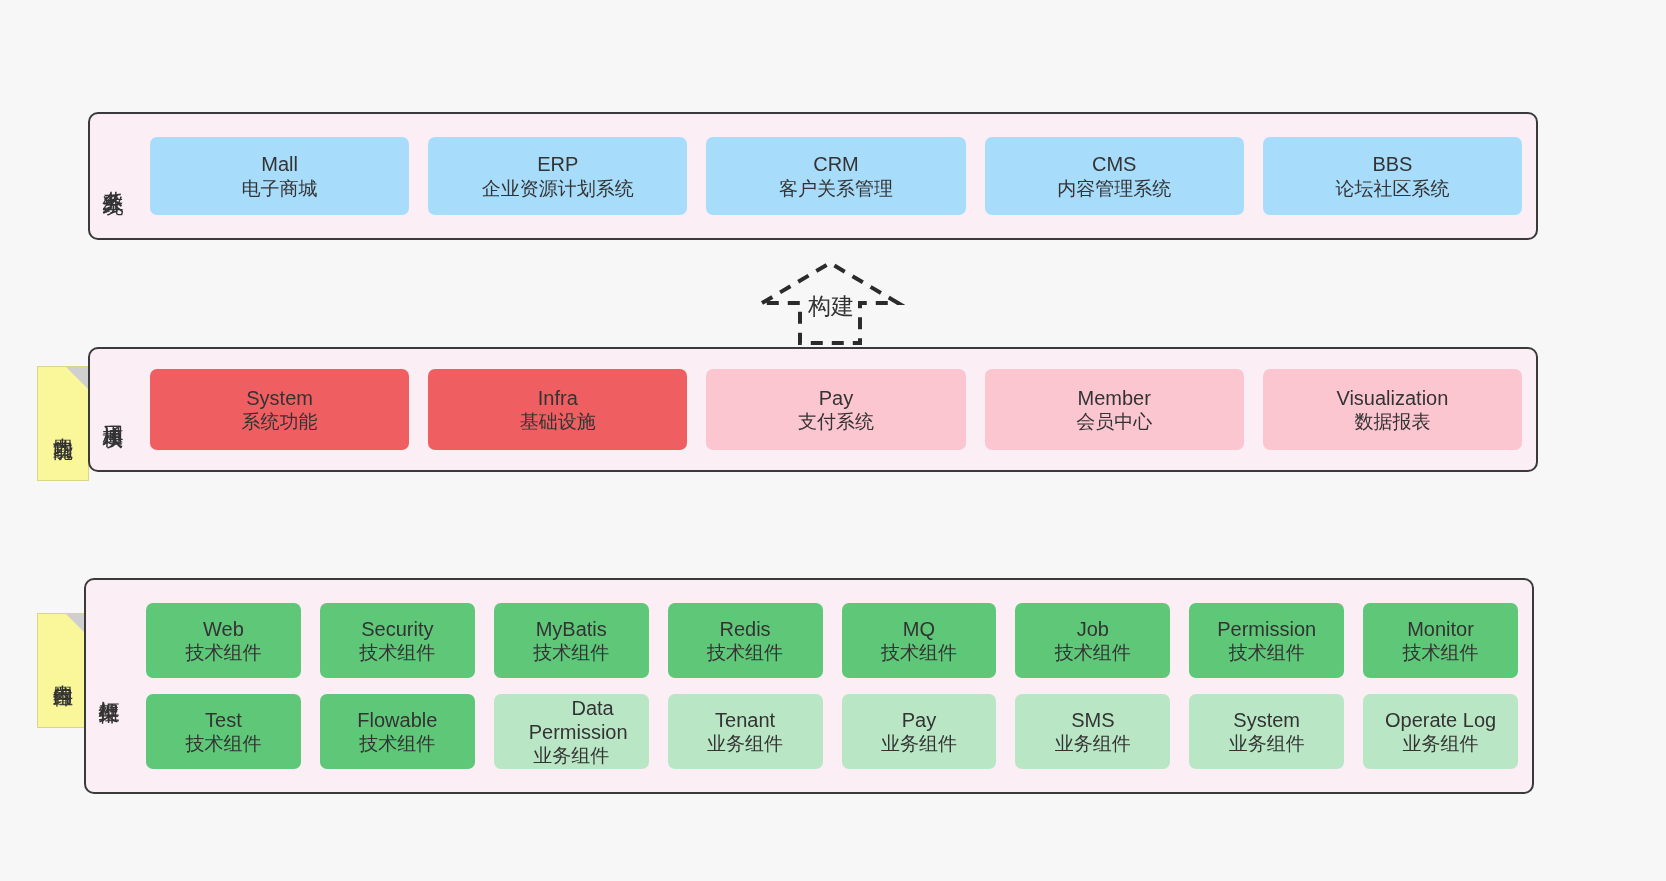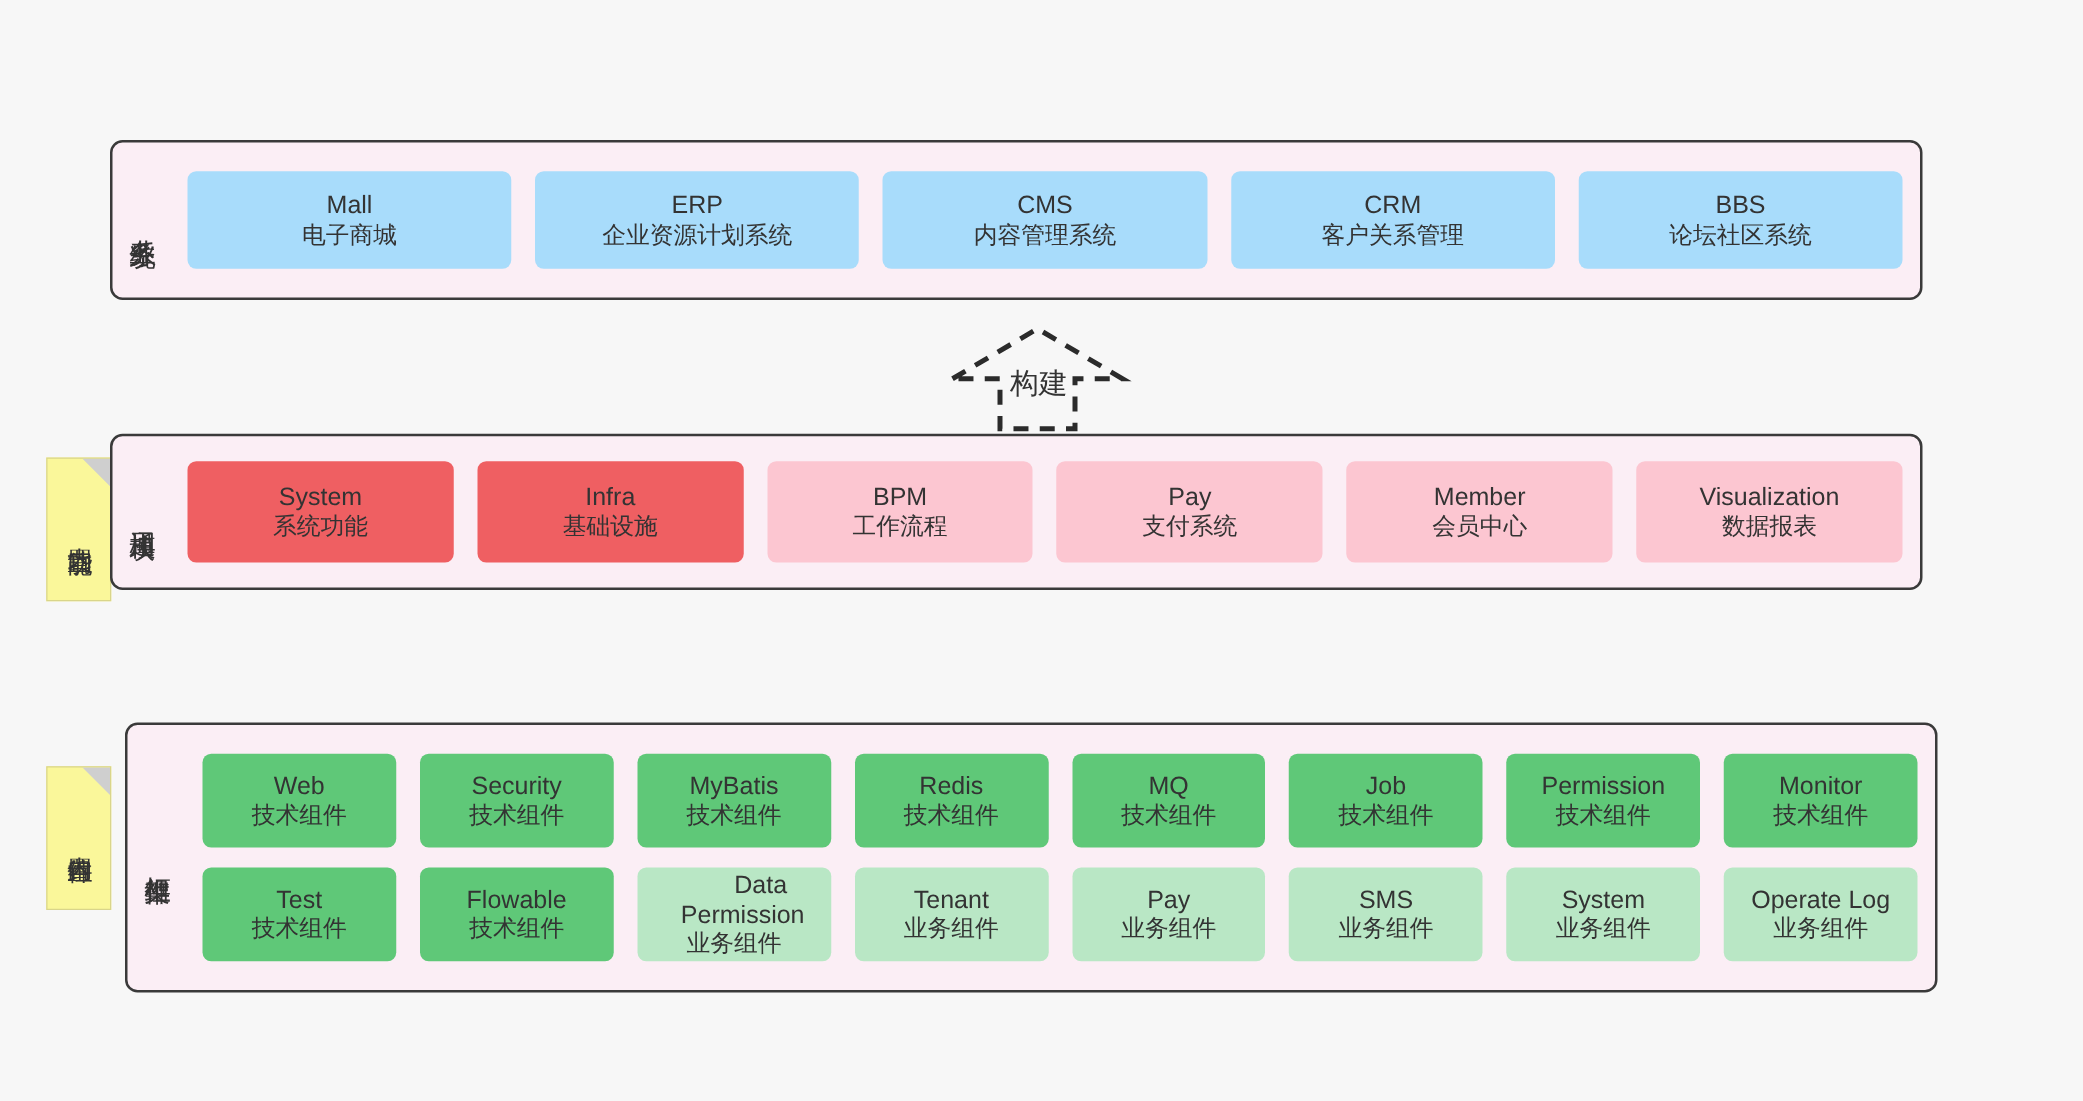--- a/index.html
+++ b/index.html
@@ -120,26 +120,26 @@
       <div class="row">
         <div class="card blue">
           <div class="t1">Mall</div>
           <div class="t2">电子商城</div>
         </div>
         <div class="card blue">
           <div class="t1">ERP</div>
           <div class="t2">企业资源计划系统</div>
         </div>
         <div class="card blue">
+          <div class="t1">CRM</div>
+          <div class="t2">客户关系管理</div>
+        </div>
+        <div class="card blue">
           <div class="t1">CMS</div>
           <div class="t2">内容管理系统</div>
-        </div>
-        <div class="card blue">
-          <div class="t1">CRM</div>
-          <div class="t2">客户关系管理</div>
         </div>
         <div class="card blue">
           <div class="t1">BBS</div>
           <div class="t2">论坛社区系统</div>
         </div>
       </div>
     </div>
   </div>
 
   <div class="arrow" style="left:750px;top:255px;width:160px;height:95px;">
@@ -160,24 +160,20 @@
       <div class="row">
         <div class="card red">
           <div class="t1">System</div>
           <div class="t2">系统功能</div>
         </div>
         <div class="card red">
           <div class="t1">Infra</div>
           <div class="t2">基础设施</div>
         </div>
         <div class="card pink">
-          <div class="t1">BPM</div>
-          <div class="t2">工作流程</div>
-        </div>
-        <div class="card pink">
           <div class="t1">Pay</div>
           <div class="t2">支付系统</div>
         </div>
         <div class="card pink">
           <div class="t1">Member</div>
           <div class="t2">会员中心</div>
         </div>
         <div class="card pink">
           <div class="t1">Visualization</div>
           <div class="t2">数据报表</div>
@@ -185,21 +181,21 @@
       </div>
     </div>
   </div>
 
 
   <div class="note" style="left:37px;top:613px;width:52px;height:115px;">
     <span class="note-fold"></span>
     <span class="note-text">内置组件</span>
   </div>
 
-  <div class="section" style="left:100px;top:578px;width:1450px;height:216px;">
+  <div class="section" style="left:84px;top:578px;width:1450px;height:216px;">
     <div class="section-label">框架组件</div>
     <div class="section-body">
 
       <div class="row">
         <div class="card green">
           <div class="t1">Web</div>
           <div class="t2">技术组件</div>
         </div>
         <div class="card green">
           <div class="t1">Security</div>

